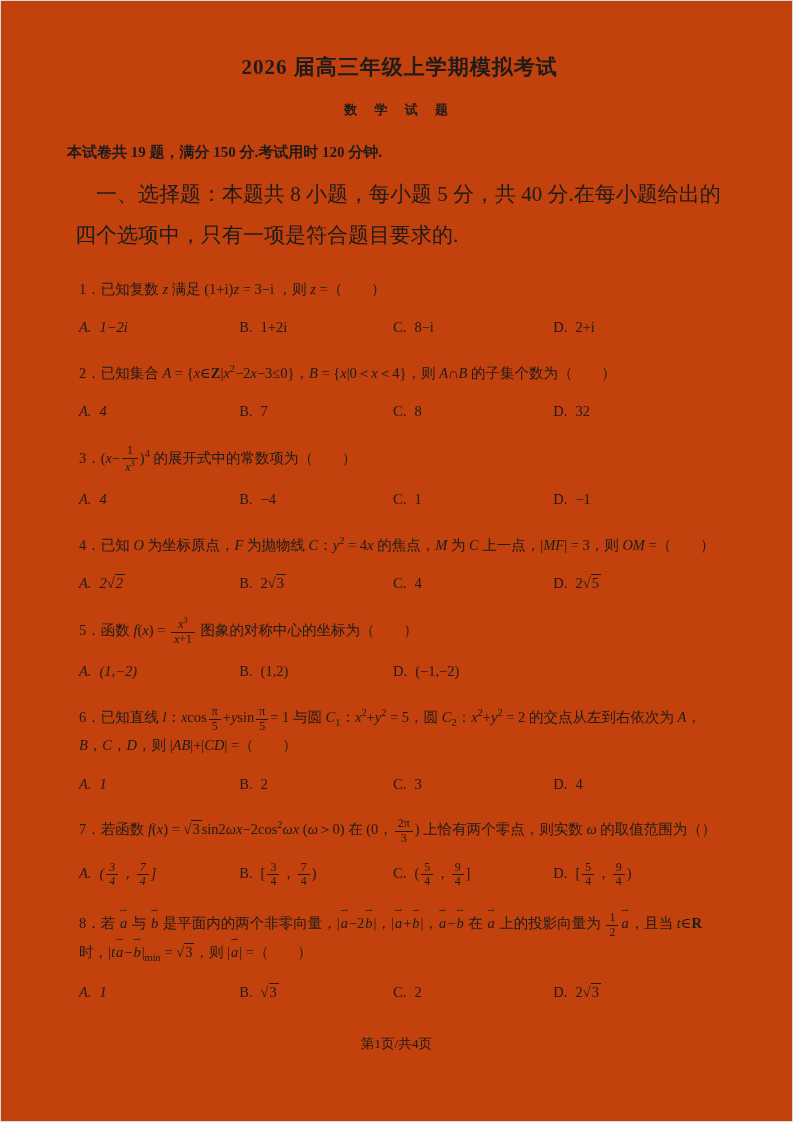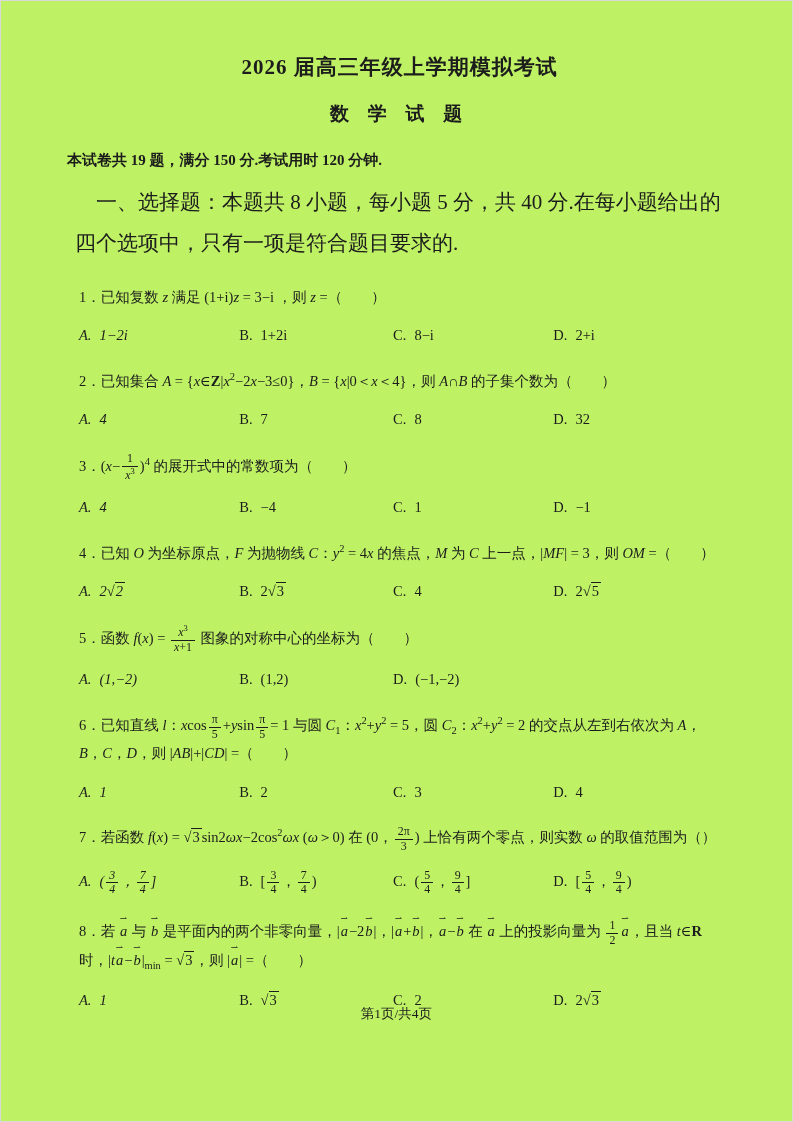--- a/index.html
+++ b/index.html
@@ -6,35 +6,35 @@
   body{
     width:793px;height:1122px;
     background:#f2f2f2;
     font-family:"Liberation Serif","DejaVu Serif",serif;
     color:#1c1c1c;
   }
   .page{
     position:relative;
     width:793px;height:1122px;
     box-sizing:border-box;
-    background:#bef264;
+    background:#c2410c;
     border:1px solid #d9d9d9;
     padding:52px 60px 0 66px;
     overflow:hidden;
   }
   .title{
     text-align:center;
     font-size:21px;
     font-weight:bold;
     letter-spacing:1px;
     margin:0;
   }
   .subtitle{
     text-align:center;
-    font-size:19px;
+    font-size:13px;
     font-weight:bold;
     letter-spacing:7px;
     margin:20px 0 0 0;
   }
   .exam-info{
     font-size:15px;
     font-weight:bold;
     margin:24px 0 0 0;
   }
   .section-header{
@@ -91,21 +91,21 @@
     position:absolute;
     left:50%;
     transform:translateX(-50%);
     top:-0.8em;
     font-size:0.62em;
     font-style:normal;
   }
   .footer{
     position:absolute;
     left:0;right:0;
-    top:1004px;
+    top:1034px;
     text-align:center;
     font-size:13.5px;
   }
 </style>
 </head>
 <body>
 
 <div class="page">
 
   <h1 class="title">2026 届高三年级上学期模拟考试</h1>

